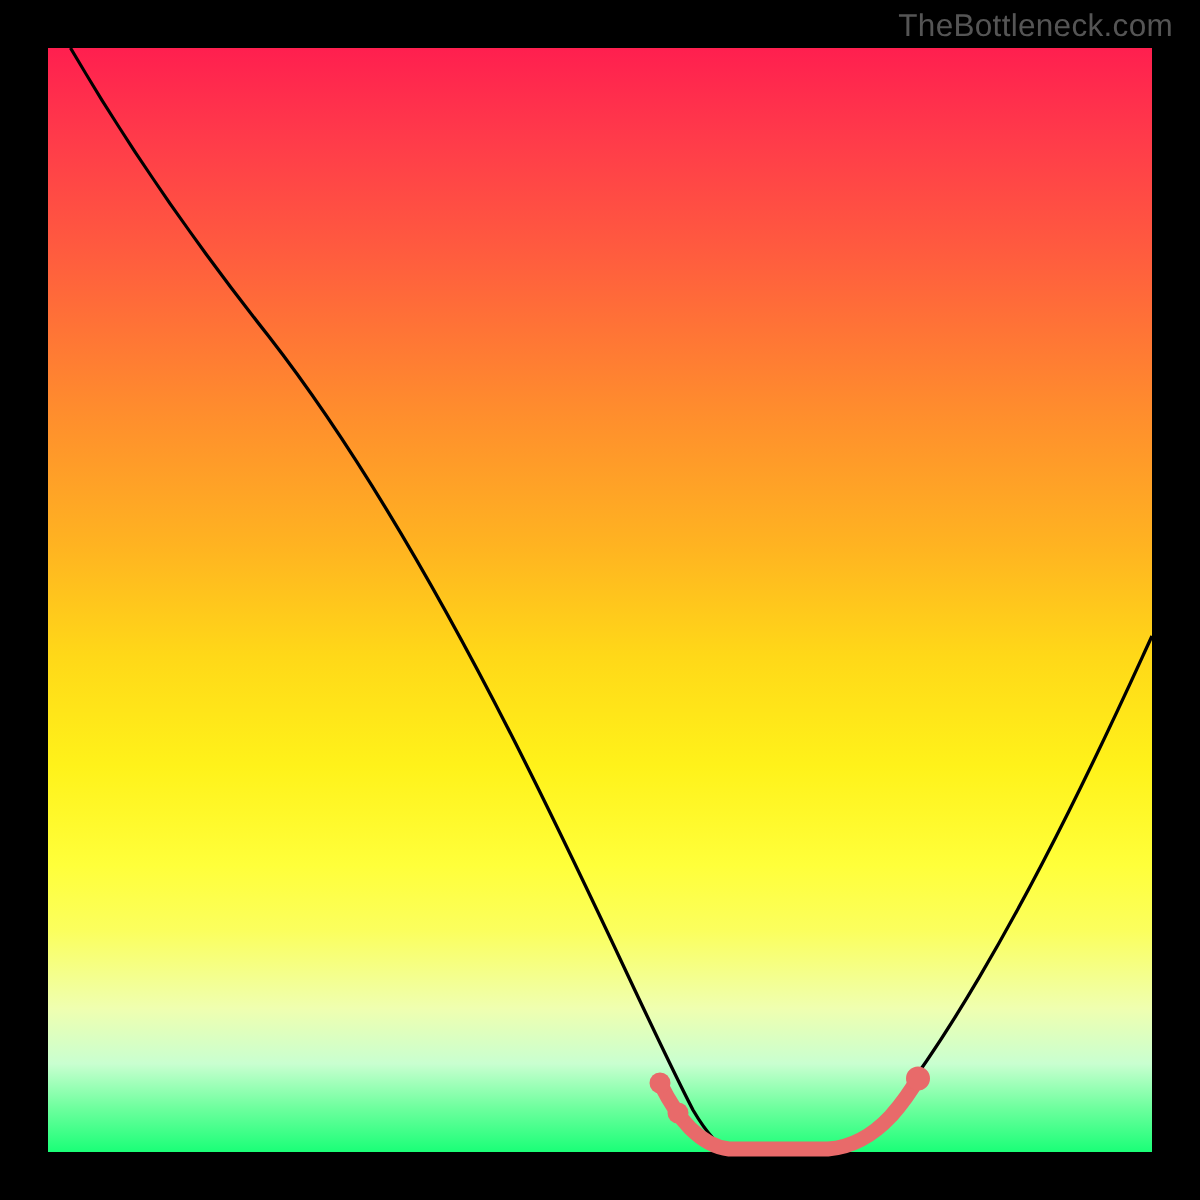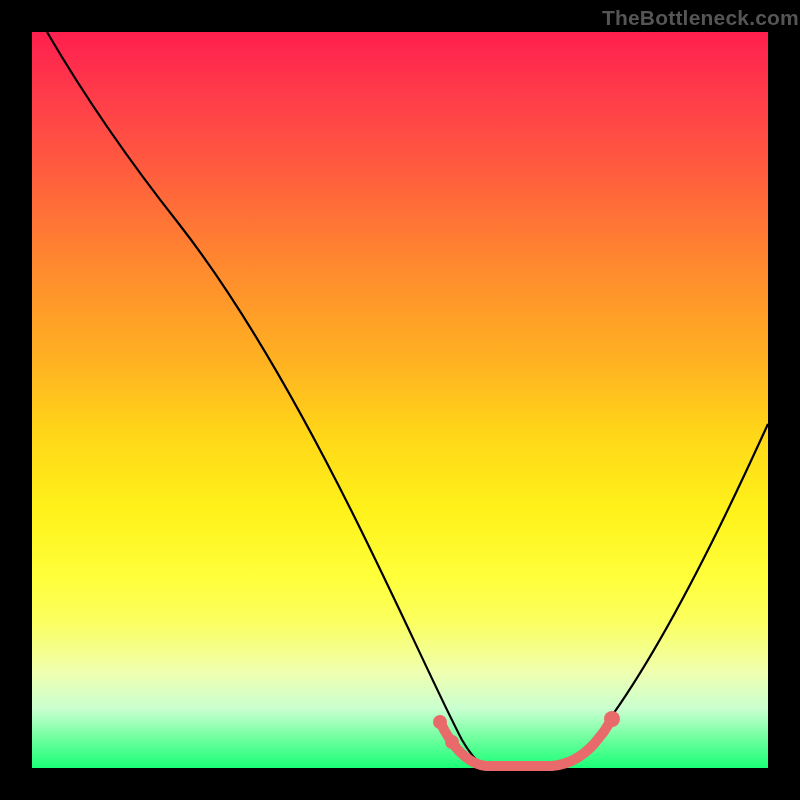--- a/index.html
+++ b/index.html
@@ -13,24 +13,24 @@
   }
   .container {
     position: relative;
     width: 800px;
     height: 800px;
     background: #000;
   }
   .watermark {
     position: absolute;
     top: 6px;
-    right: 1px;
+    right: 18px;
     color: #555;
     font-size: 21px;
-    font-weight: 700;
+    font-weight: 400;
     letter-spacing: 0.2px;
     z-index: 3;
   }
   .plot-area {
     position: absolute;
     left: 32px;
     top: 32px;
     width: 736px;
     height: 736px;
     

